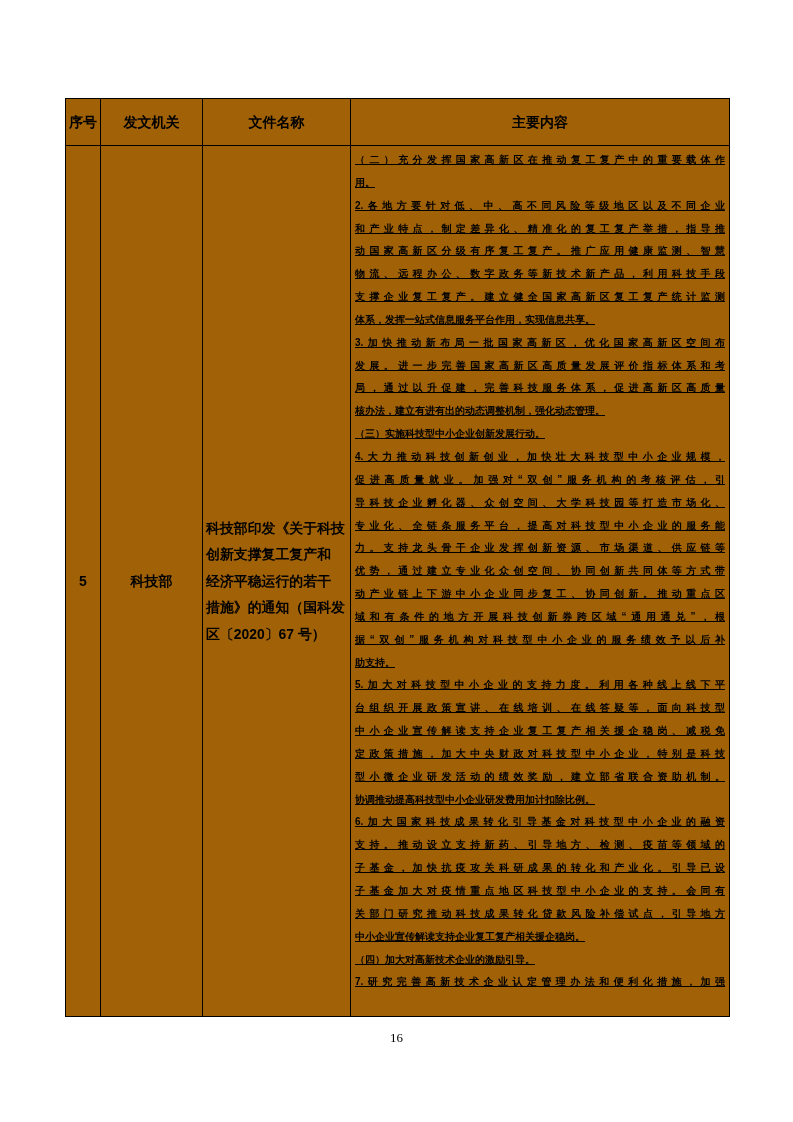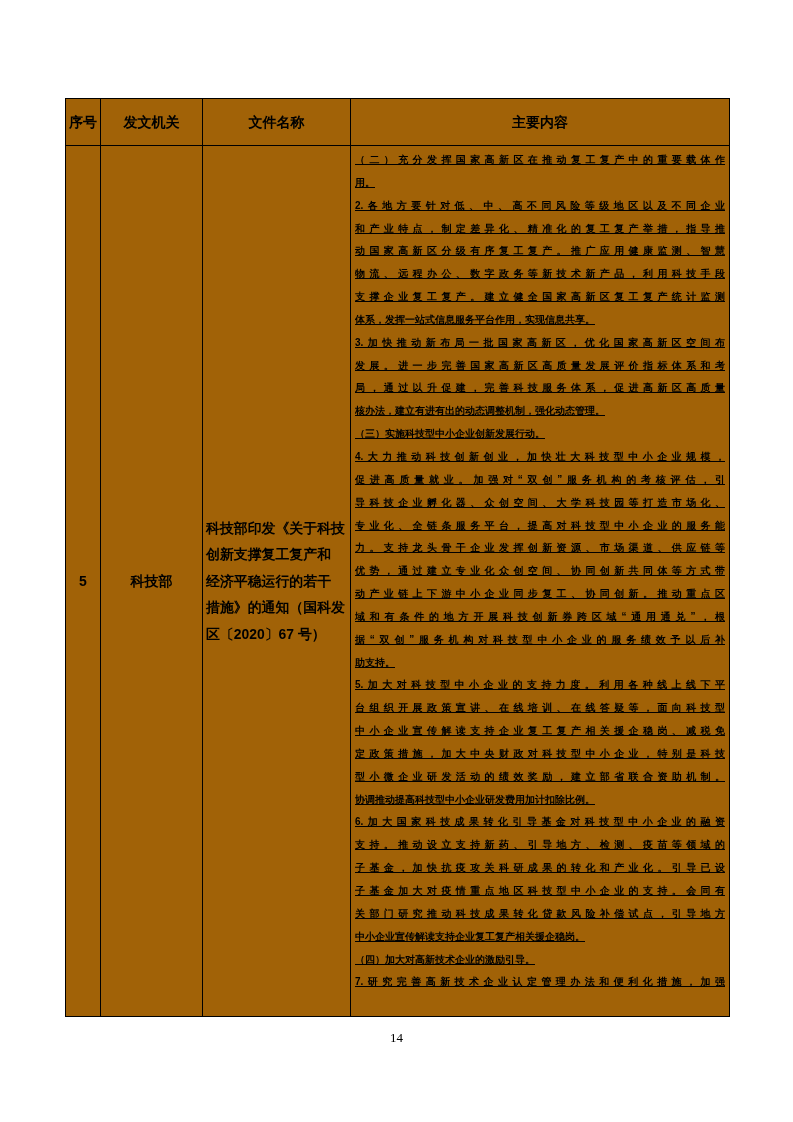--- a/index.html
+++ b/index.html
@@ -141,15 +141,15 @@
           <div class="cline">子基金加大对疫情重点地区科技型中小企业的支持。会同有</div>
           <div class="cline">关部门研究推动科技成果转化贷款风险补偿试点，引导地方</div>
           <div class="cline pend">中小企业宣传解读支持企业复工复产相关援企稳岗。</div>
           <div class="cline pend">（四）加大对高新技术企业的激励引导。</div>
           <div class="cline">7.研究完善高新技术企业认定管理办法和便利化措施，加强</div>
         </div>
     </div>
 
   </div>
 
-  <div class="page-footer">14</div>
+  <div class="page-footer">16</div>
 
 </div>
 
 </body></html>

